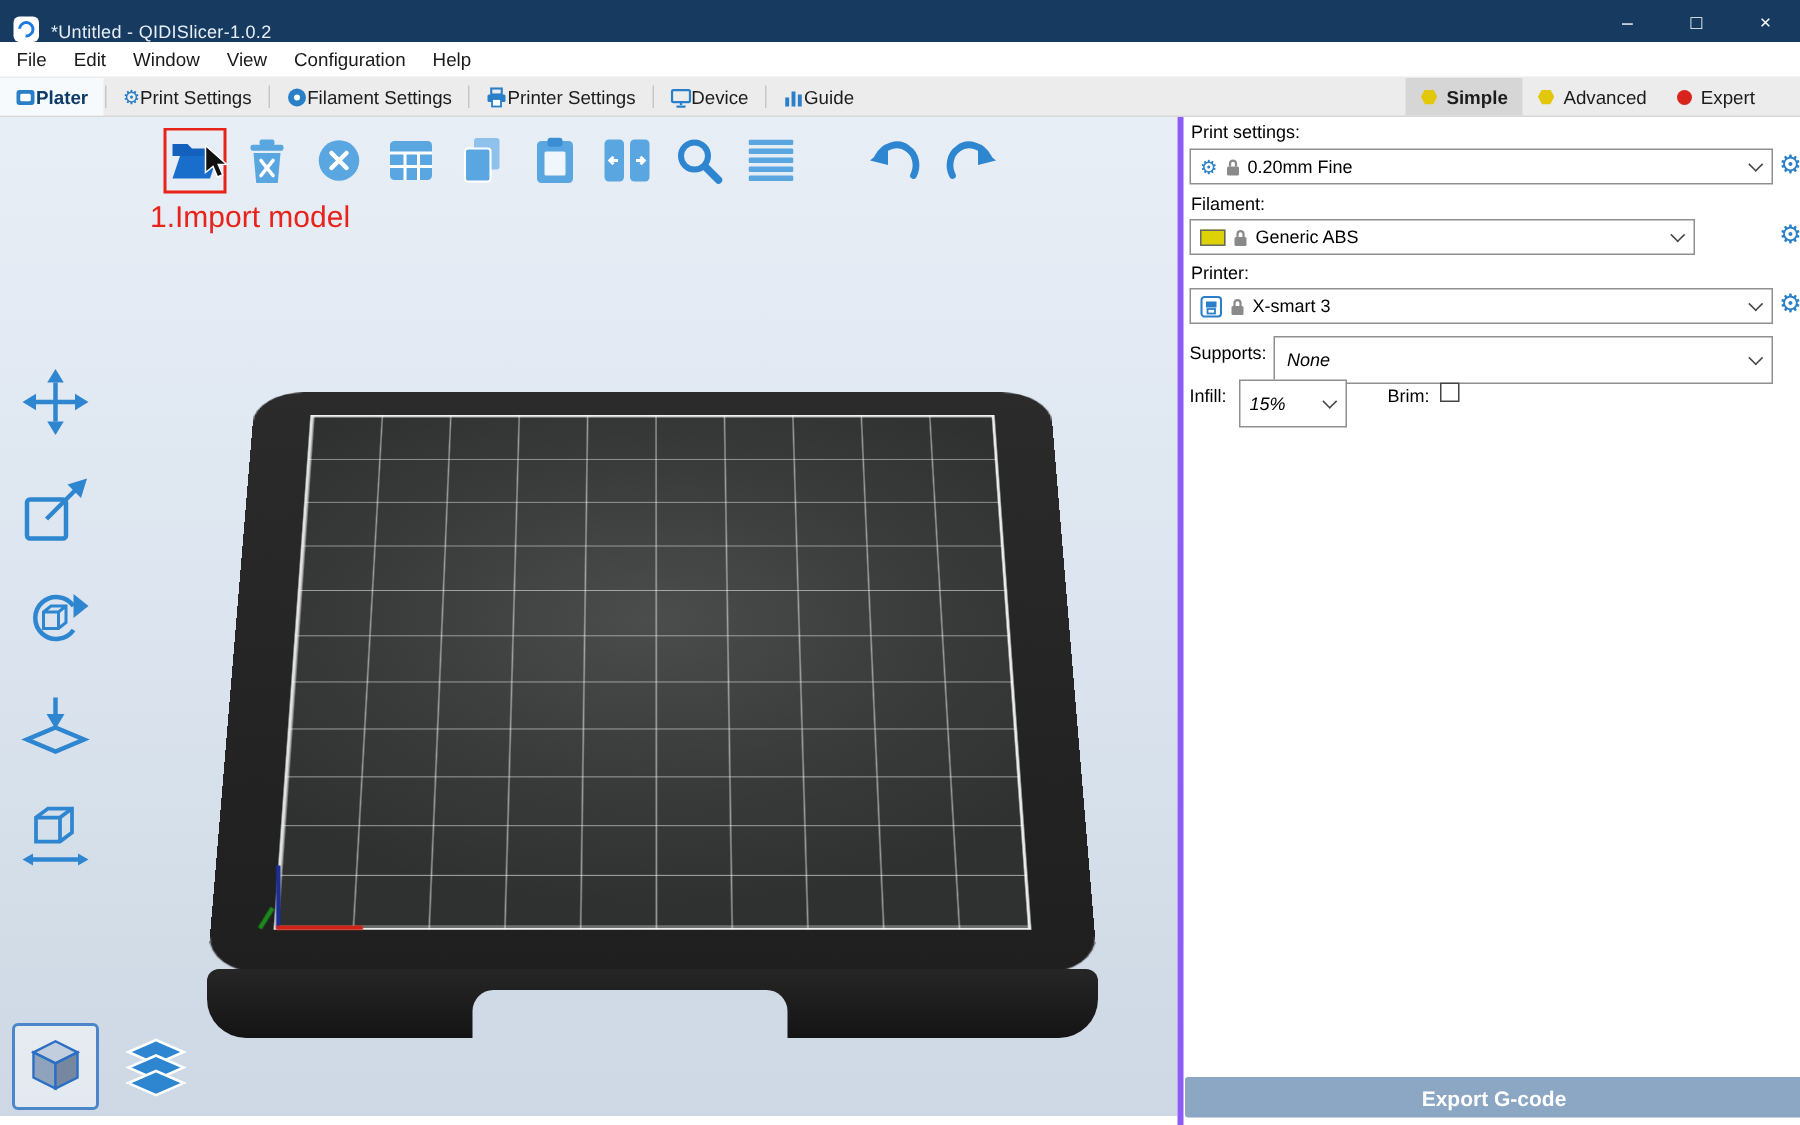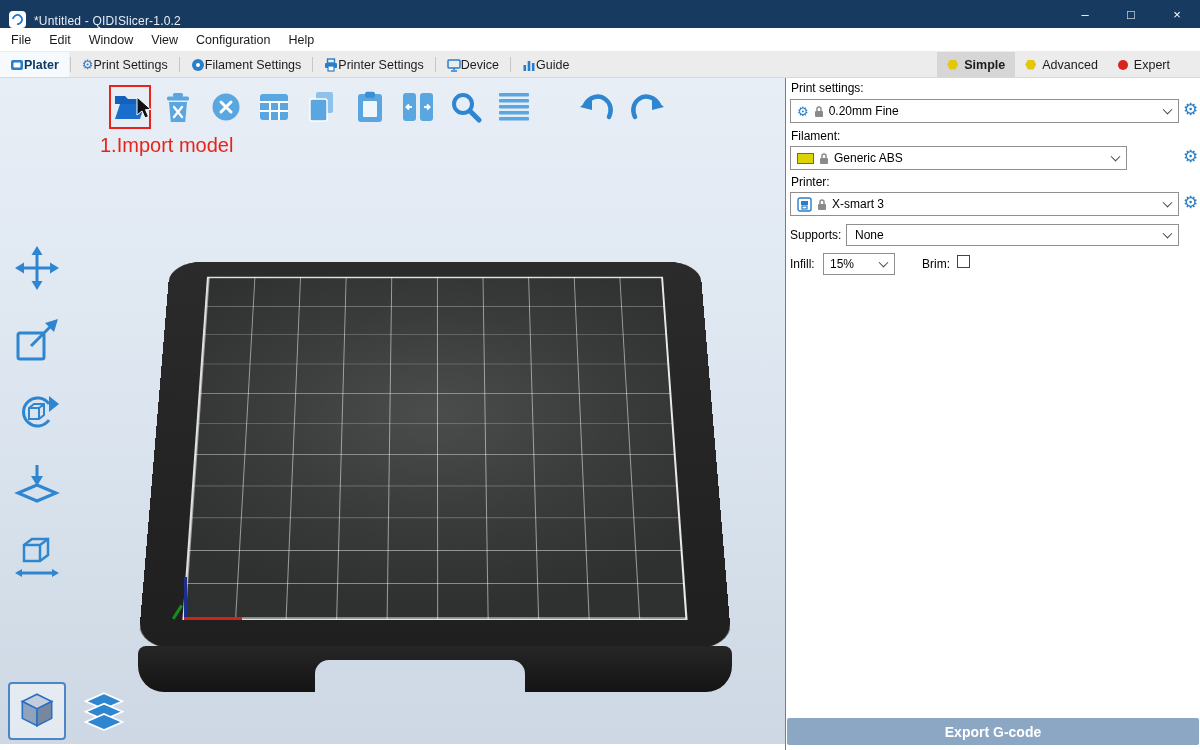--- a/index.html
+++ b/index.html
@@ -58,24 +58,24 @@
       repeating-linear-gradient(to bottom, rgba(255,255,255,.5) 0 1.5px, transparent 1.5px 48px),
       radial-gradient(ellipse 70% 55% at 50% 42%, #4b4c4c 0%, #3a3b3b 55%, #2f3030 100%); }
   .plate-skirt { position:absolute; left:138px; top:568px; width:594px; height:46px;
     background:linear-gradient(#262626,#141414); border-radius:8px 8px 26px 26px; }
   .plate-cutout { position:absolute; left:315px; top:582px; width:210px; height:32px;
     background:#d0dae6; border-radius:14px 14px 0 0; }
   .axis-z { position:absolute; left:184px; top:499px; width:3px; height:42px; background:#1b2f8f; }
   .axis-x { position:absolute; left:184px; top:539px; width:58px; height:3px; background:#d02418; }
   .axis-y { position:absolute; left:176px; top:526px; width:2.5px; height:16px; background:#1a8a1a; transform:rotate(32deg); }
   
-  .right-panel { position:absolute; left:785px; top:78px; width:415px; height:672px; background:#fff; border-left:1px solid #8b5cf6; font-size:12px; color:#000;padding-left:44px; }
+  .right-panel { position:absolute; left:785px; top:78px; width:415px; height:672px; background:#fff; border-left:4px solid #8b5cf6; font-size:12px; color:#000;padding-left:44px; }
   .pn-label { position:absolute; white-space:nowrap; }
   .combo { position:absolute; height:24px; background:#fff; border:1px solid #8f8f8f; display:flex; align-items:center; gap:5px; padding:0 20px 0 6px; font-size:12px; color:#000; }
-  .combo.small { height:22px; }
+  .combo.small { height:32px;font-style:italic; }
   .chev { position:absolute; right:7px; top:50%; width:7px; height:7px; border-right:1.6px solid #444; border-bottom:1.6px solid #444; transform:translateY(-70%) rotate(45deg); }
   .gear-btn { position:absolute; font-size:17px; color:#2a7fc9; line-height:1; }
   .swatch { width:17px; height:11px; background:#dcd207; border:1px solid #666; flex:0 0 auto; }
   .checkbox { position:absolute; width:13px; height:13px; border:1px solid #444; background:#fff; }
   .export-btn { position:absolute; left:1px; top:640px; width:412px; height:27px; background:#8ba7c3; color:#fff; font-weight:bold; font-size:14px; display:flex; align-items:center; justify-content:center; border-radius:2px; }
   svg { display:block; }
 </style>
 </head>
 <body>
 

